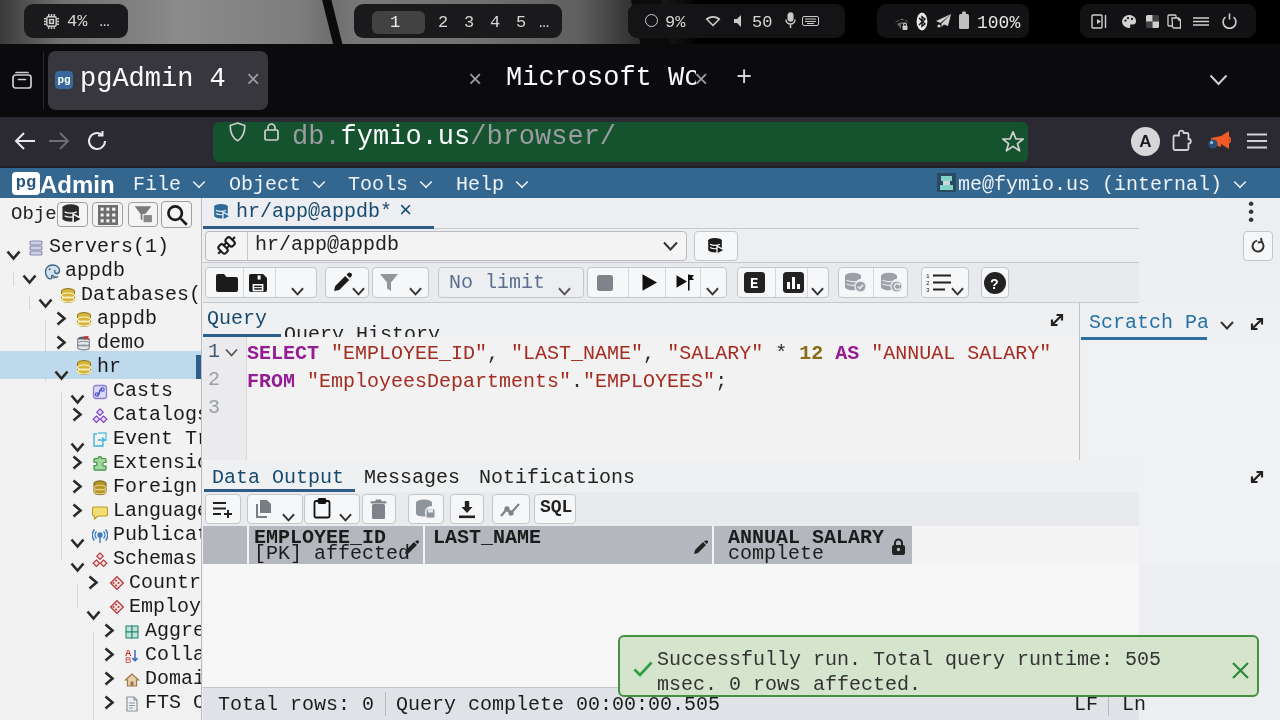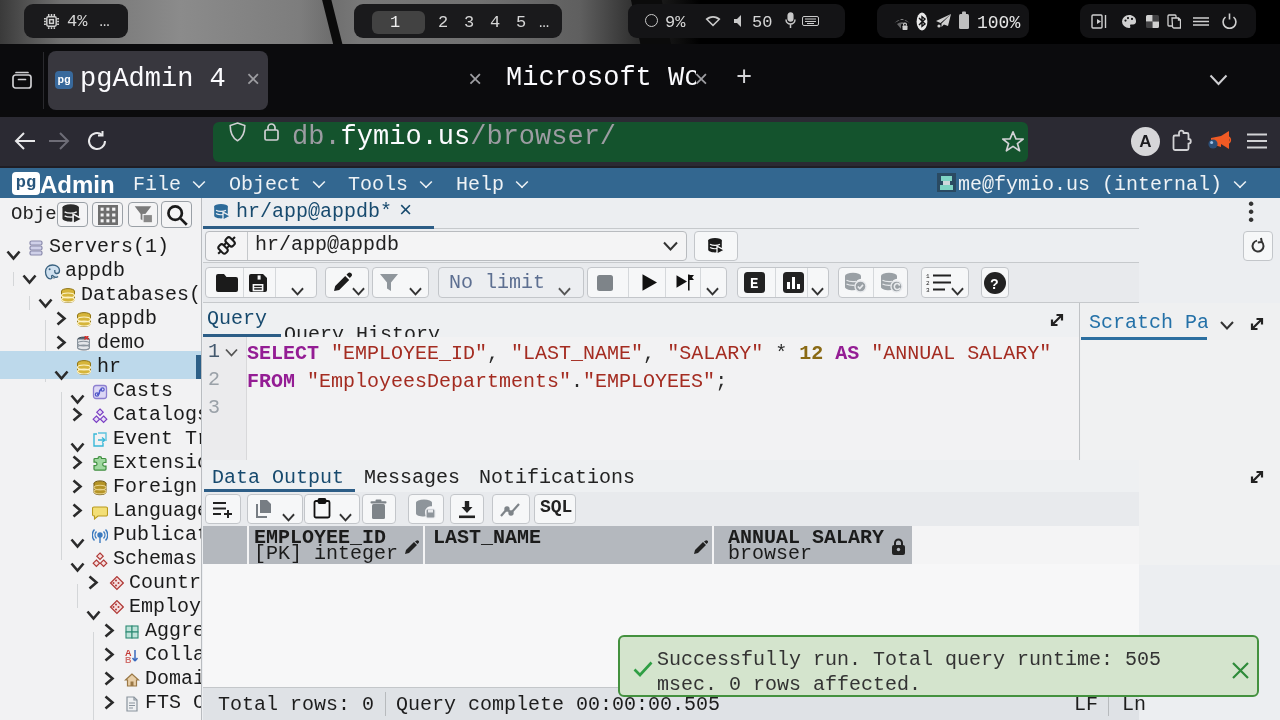--- a/index.html
+++ b/index.html
@@ -797,34 +797,34 @@
             <circle cx="11" cy="11" r="1.6" fill="#7e8489"></circle>
           </svg></div>
   <div style="position:absolute;left:331px;top:2px;width:42px;height:30px;border:1px solid #c3c6ca;border-radius:4px;background:#f6f7f8;"></div>
         <span style="position:absolute;left:337px;top:5px;font-size:18px;font-weight:bold;">SQL</span>
 </div>
 
     <div class="row" id="gridhead">
       <div class="hcell" style="left:0px; width:44px;"></div>
       <div class="hcell" style="left:46px; width:174px; padding-left:5px;">
         <div class="hname">EMPLOYEE_ID</div>
-          <div class="htype">[PK] integer</div>
+          <div class="htype">[PK] affected</div>
         <svg style="position:absolute; right:4px; top:14px;" width="15" height="15" viewBox="0 0 15 15" fill="#222">
             <path d="M1 14l1-4 8-8 3 3-8 8zM11 1.5 13.5 4l1-1a1.6 1.6 0 0 0-2.3-2.3z"></path>
           </svg>
       </div>
       <div class="hcell" style="left:222px; width:287px; padding-left:8px;">
         <div class="hname">LAST_NAME</div>
         <svg style="position:absolute; right:4px; top:14px;" width="15" height="15" viewBox="0 0 15 15" fill="#222">
             <path d="M1 14l1-4 8-8 3 3-8 8zM11 1.5 13.5 4l1-1a1.6 1.6 0 0 0-2.3-2.3z"></path>
           </svg>
       </div>
       <div class="hcell" style="left:511px; width:198px; padding-left:14px;">
         <div class="hname">ANNUAL SALARY</div>
-          <div class="htype">browser</div>
+          <div class="htype">complete</div>
         <svg style="position:absolute; right:6px; top:12px;" width="15" height="17" viewBox="0 0 15 17" fill="#222">
             <rect x="1" y="7" width="13" height="10" rx="2"></rect>
             <path d="M4 7V5a3.5 3.5 0 0 1 7 0v2" fill="none" stroke="#222" stroke-width="2"></path>
             <circle cx="7.5" cy="11.5" r="1.7" fill="#b4b8be"></circle>
           </svg>
       </div>
     </div>
 
     <div class="row" id="gridbody"></div>
 

